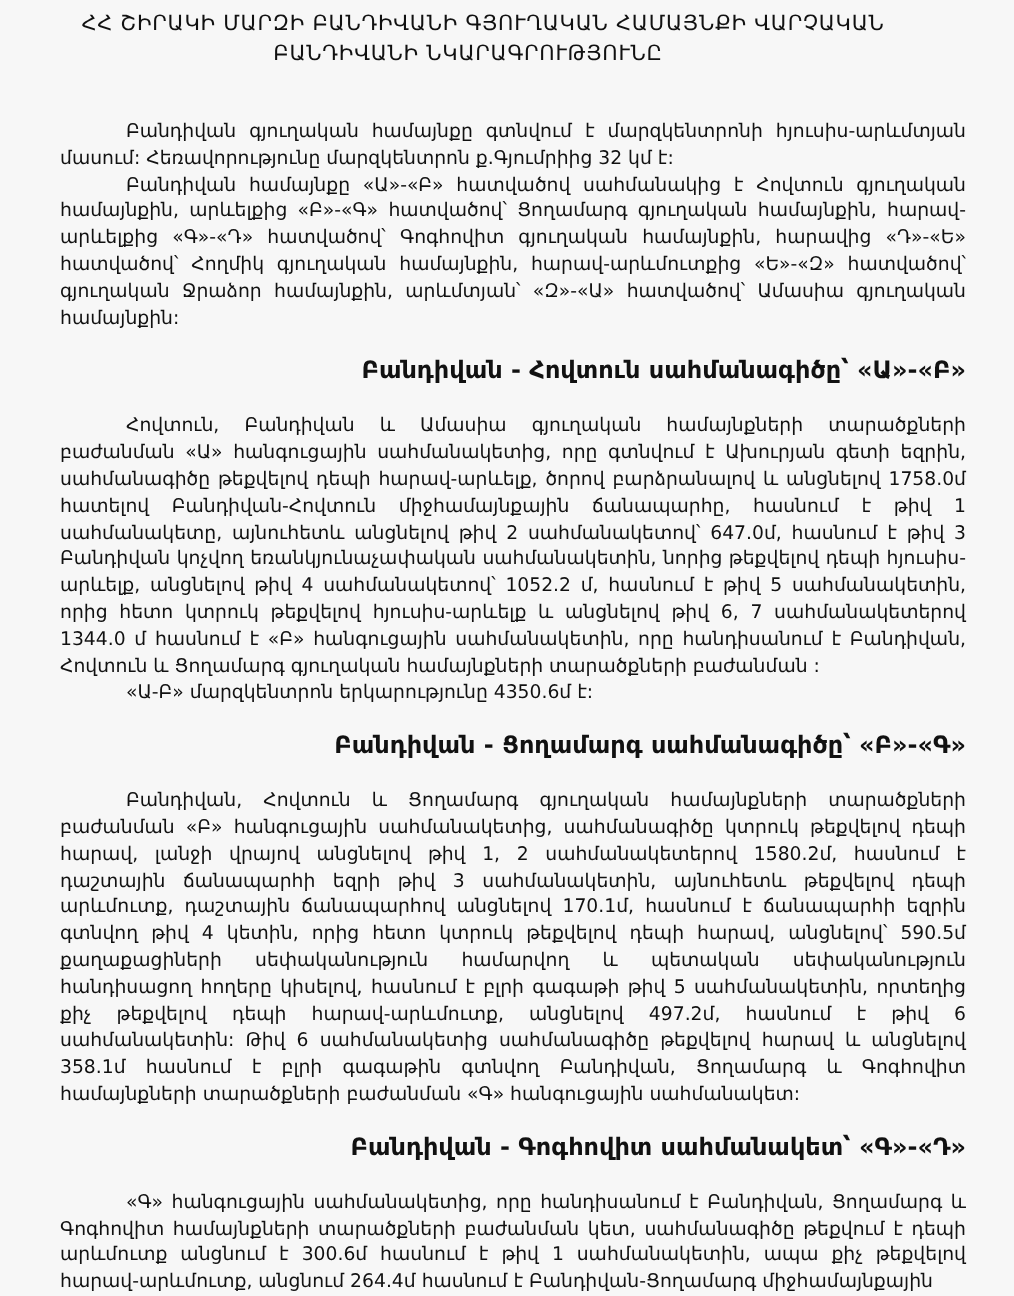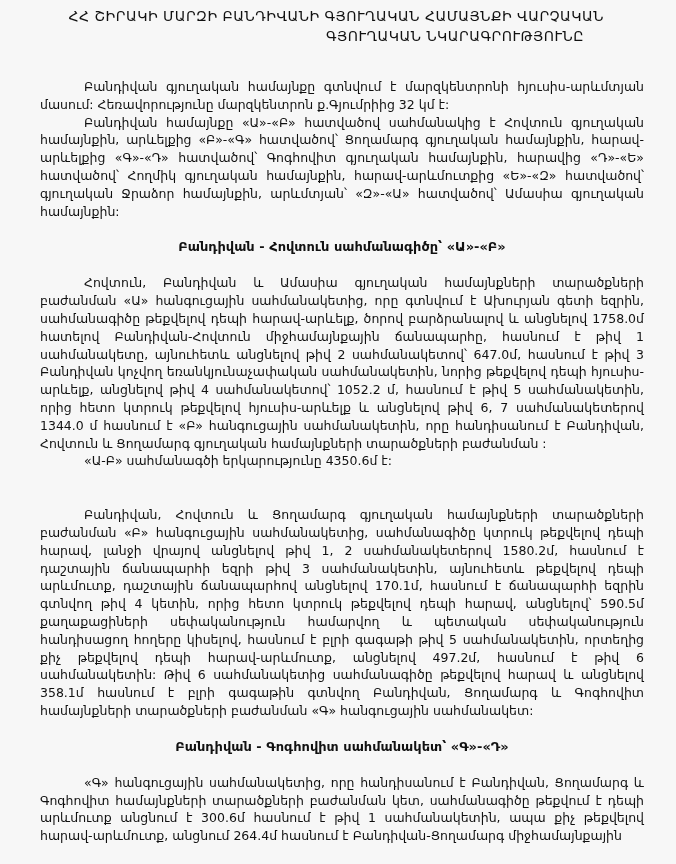--- a/index.html
+++ b/index.html
@@ -3,51 +3,52 @@
 <meta charset="utf-8">
 <style>
   html, body { margin: 0; padding: 0; }
   body {
     width: 676px; height: 864px; overflow: hidden;
     background: #f7f7f7; color: #111;
     font-family: "DejaVu Sans", sans-serif;
     font-size: 12.5px;
   }
   .page { position: relative; width: 676px; height: 864px; box-sizing: border-box; padding: 0 32px 0 40px; }
-  .title { text-align: right; font-size: 14px; line-height: 20px; padding-top: 6px; letter-spacing: 0.5px; }
+  .title { text-align: center; font-size: 14px; line-height: 20px; padding-top: 6px; letter-spacing: 0.5px; }
   .title .l1 { display: block; padding-right: 40px; }
   .title .l2 { display: block; padding-right: 60px; }
   p { margin: 0; text-align: justify; line-height: 17.8px; }
   p.ind { text-indent: 44px; }
   p.ind2 { padding-left: 44px; }
-  .heading { text-align: center; font-weight: bold; font-size: 13px; line-height: 18px; }
+  .heading { text-align: right; font-weight: bold; font-size: 16px; line-height: 18px; }
   .gap-lg { height: 32px; }
   .gap-md { height: 18px; }
 </style>
 </head>
 <body>
 
 <div class="page">
   <div class="title">
     <span class="l1">ՀՀ ՇԻՐԱԿԻ ՄԱՐԶԻ ԲԱՆԴԻՎԱՆԻ ԳՅՈՒՂԱԿԱՆ ՀԱՄԱՅՆՔԻ ՎԱՐՉԱԿԱՆ</span>
-    <span class="l2">ԳՅՈՒՂԱԿԱՆ ՆԿԱՐԱԳՐՈՒԹՅՈՒՆԸ</span>
+    <span class="l2">ԲԱՆԴԻՎԱՆԻ ՆԿԱՐԱԳՐՈՒԹՅՈՒՆԸ</span>
   </div>
 
   <div class="gap-lg"></div>
 
   <p class="ind">Բանդիվան գյուղական համայնքը գտնվում է մարզկենտրոնի հյուսիս-արևմտյան մասում: Հեռավորությունը մարզկենտրոն ք.Գյումրիից 32 կմ է:</p>
   <p class="ind">Բանդիվան համայնքը «Ա»-«Բ» հատվածով սահմանակից է Հովտուն գյուղական համայնքին, արևելքից «Բ»-«Գ» հատվածով՝ Ցողամարգ գյուղական համայնքին, հարավ-արևելքից «Գ»-«Դ» հատվածով՝ Գոգհովիտ գյուղական համայնքին, հարավից «Դ»-«Ե» հատվածով՝ Հողմիկ գյուղական համայնքին, հարավ-արևմուտքից «Ե»-«Զ» հատվածով՝ գյուղական Ջրաձոր համայնքին, արևմտյան՝ «Զ»-«Ա» հատվածով՝ Ամասիա գյուղական համայնքին:</p>
 
   <div class="gap-md"></div>
   <div class="heading">Բանդիվան - Հովտուն սահմանագիծը՝  «Ա»-«Բ»</div>
   <div class="gap-md"></div>
   <p class="ind">Հովտուն, Բանդիվան և Ամասիա գյուղական համայնքների տարածքների բաժանման «Ա» հանգուցային սահմանակետից, որը գտնվում է Ախուրյան գետի եզրին, սահմանագիծը թեքվելով դեպի հարավ-արևելք, ծորով բարձրանալով և անցնելով 1758.0մ հատելով Բանդիվան-Հովտուն միջհամայնքային ճանապարհը, հասնում է թիվ 1 սահմանակետը, այնուհետև անցնելով թիվ 2 սահմանակետով՝ 647.0մ, հասնում է թիվ 3 Բանդիվան կոչվող եռանկյունաչափական սահմանակետին, նորից թեքվելով դեպի հյուսիս-արևելք, անցնելով թիվ 4 սահմանակետով՝ 1052.2 մ, հասնում է թիվ 5 սահմանակետին, որից հետո կտրուկ թեքվելով հյուսիս-արևելք և անցնելով թիվ 6, 7 սահմանակետերով 1344.0 մ հասնում է «Բ» հանգուցային սահմանակետին, որը հանդիսանում է Բանդիվան, Հովտուն և Ցողամարգ գյուղական համայնքների տարածքների բաժանման :</p>
-  <p class="ind2">«Ա-Բ» սահմանագծի երկարությունը 4350.6մ է:</p>
+  <p class="ind2">«Ա-Բ» մարզկենտրոն երկարությունը 4350.6մ է:</p>
 
   <div class="gap-md"></div>
+  <div class="heading">Բանդիվան - Ցողամարգ սահմանագիծը՝ «Բ»-«Գ»</div>
   <div class="gap-md"></div>
   <p class="ind">Բանդիվան, Հովտուն և Ցողամարգ գյուղական համայնքների տարածքների բաժանման «Բ» հանգուցային սահմանակետից, սահմանագիծը կտրուկ թեքվելով դեպի հարավ, լանջի վրայով անցնելով թիվ 1, 2 սահմանակետերով 1580.2մ, հասնում է դաշտային ճանապարհի եզրի թիվ 3 սահմանակետին, այնուհետև թեքվելով դեպի արևմուտք, դաշտային ճանապարհով անցնելով 170.1մ, հասնում է ճանապարհի եզրին գտնվող թիվ 4 կետին, որից հետո կտրուկ թեքվելով դեպի հարավ, անցնելով՝ 590.5մ քաղաքացիների սեփականություն համարվող և պետական սեփականություն հանդիսացող հողերը կիսելով, հասնում է բլրի գագաթի թիվ 5 սահմանակետին, որտեղից քիչ թեքվելով դեպի հարավ-արևմուտք, անցնելով 497.2մ, հասնում է թիվ 6 սահմանակետին: Թիվ 6 սահմանակետից սահմանագիծը թեքվելով հարավ և անցնելով 358.1մ հասնում է բլրի գագաթին գտնվող Բանդիվան, Ցողամարգ և Գոգհովիտ համայնքների տարածքների բաժանման «Գ» հանգուցային սահմանակետ:</p>
 
   <div class="gap-md"></div>
   <div class="heading">Բանդիվան - Գոգհովիտ սահմանակետ՝ «Գ»-«Դ»</div>
   <div class="gap-md"></div>
   <p class="ind">«Գ» հանգուցային սահմանակետից, որը հանդիսանում է Բանդիվան, Ցողամարգ և Գոգհովիտ համայնքների տարածքների բաժանման կետ, սահմանագիծը թեքվում է դեպի արևմուտք անցնում է 300.6մ հասնում է թիվ 1 սահմանակետին, ապա քիչ թեքվելով հարավ-արևմուտք, անցնում 264.4մ հասնում է Բանդիվան-Ցողամարգ միջհամայնքային</p>
 </div>
 
 </body></html>

